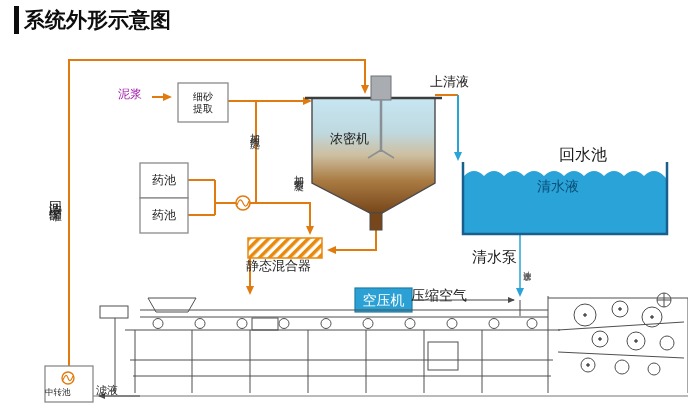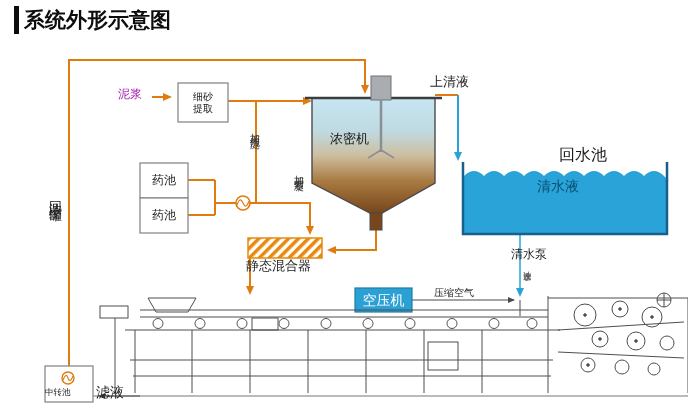--- a/index.html
+++ b/index.html
@@ -149,24 +149,24 @@
     </g>
   </svg>
 
   <div class="title">系统外形示意图</div>
 
   <div class="lbl b" style="left:118px;top:88px;font-size:12px;color:#a21caf;">泥浆</div>
   <div class="lbl b" style="left:430px;top:75px;font-size:13px;">上清液</div>
   <div class="lbl v" style="left:249px;top:125px;font-size:10px;color:#333;letter-spacing:2px;">加药沉淀</div>
   <div class="lbl v" style="left:293px;top:167px;font-size:10px;color:#333;letter-spacing:2px;">加药絮凝</div>
   <div class="lbl v b" style="left:47px;top:190px;font-size:13px;letter-spacing:3px;">回浓缩罐</div>
-  <div class="lbl b" style="left:511px;top:248px;font-size:12px;">清水泵</div>
+  <div class="lbl b" style="left:472px;top:248px;font-size:15px;">清水泵</div>
   <div class="lbl v" style="left:522px;top:264px;font-size:8px;color:#555;letter-spacing:1px;">冲洗水管</div>
-  <div class="lbl" style="left:434px;top:287px;font-size:10px;color:#222;text-align:right;">压缩空气</div>
-  <div class="lbl" style="left:96px;top:384px;font-size:14px;color:#222;">滤液</div>
+  <div class="lbl" style="left:411px;top:287px;font-size:14px;color:#222;text-align:right;">压缩空气</div>
+  <div class="lbl" style="left:96px;top:384px;font-size:11px;color:#222;">滤液</div>
 
   <div class="lbl cbox" style="left:178px;top:83px;width:50px;height:39px;font-size:10px;">
     <span style="width:2.3em;display:inline-block;">细砂提取</span>
   </div>
   <div class="lbl b" style="left:330px;top:132px;font-size:13px;">浓密机</div>
   <div class="lbl b" style="left:559px;top:146px;font-size:16px;">回水池</div>
   <div class="lbl b" style="left:537px;top:178px;font-size:14px;color:#0A4E74;">清水液</div>
   <div class="lbl cbox" style="left:140px;top:163px;width:48px;height:35px;font-size:12px;">药池</div>
   <div class="lbl cbox" style="left:140px;top:198px;width:48px;height:35px;font-size:12px;">药池</div>
   <div class="lbl b" style="left:246px;top:259px;font-size:13px;">静态混合器</div>

